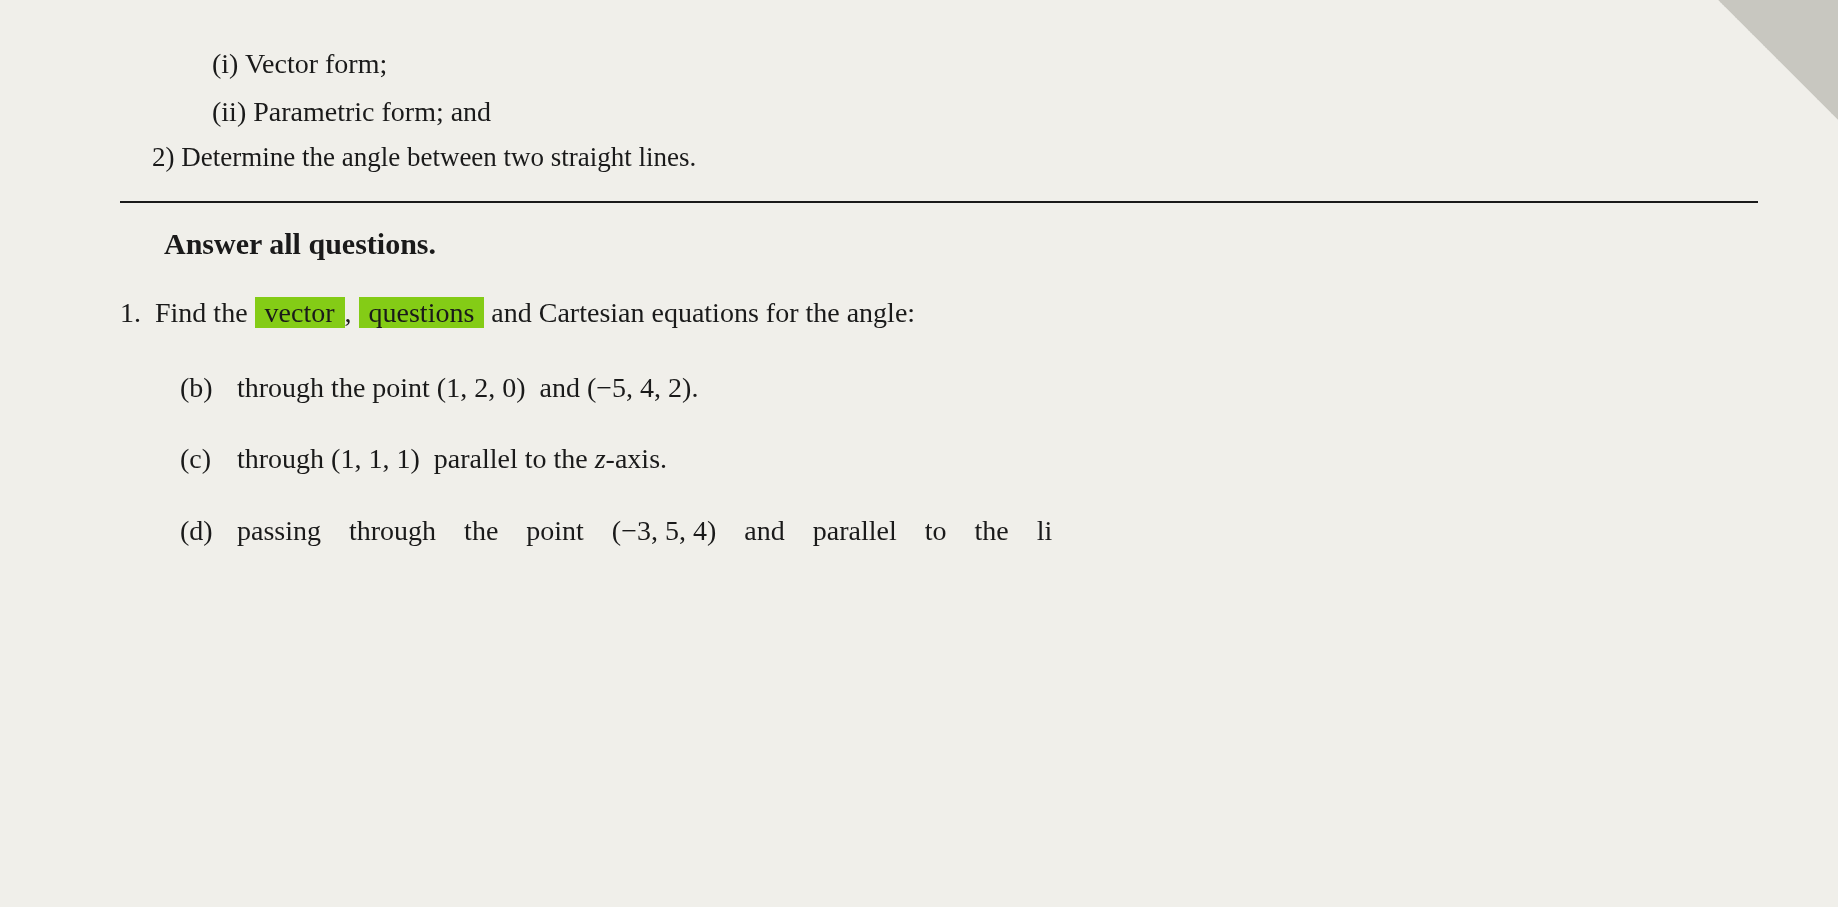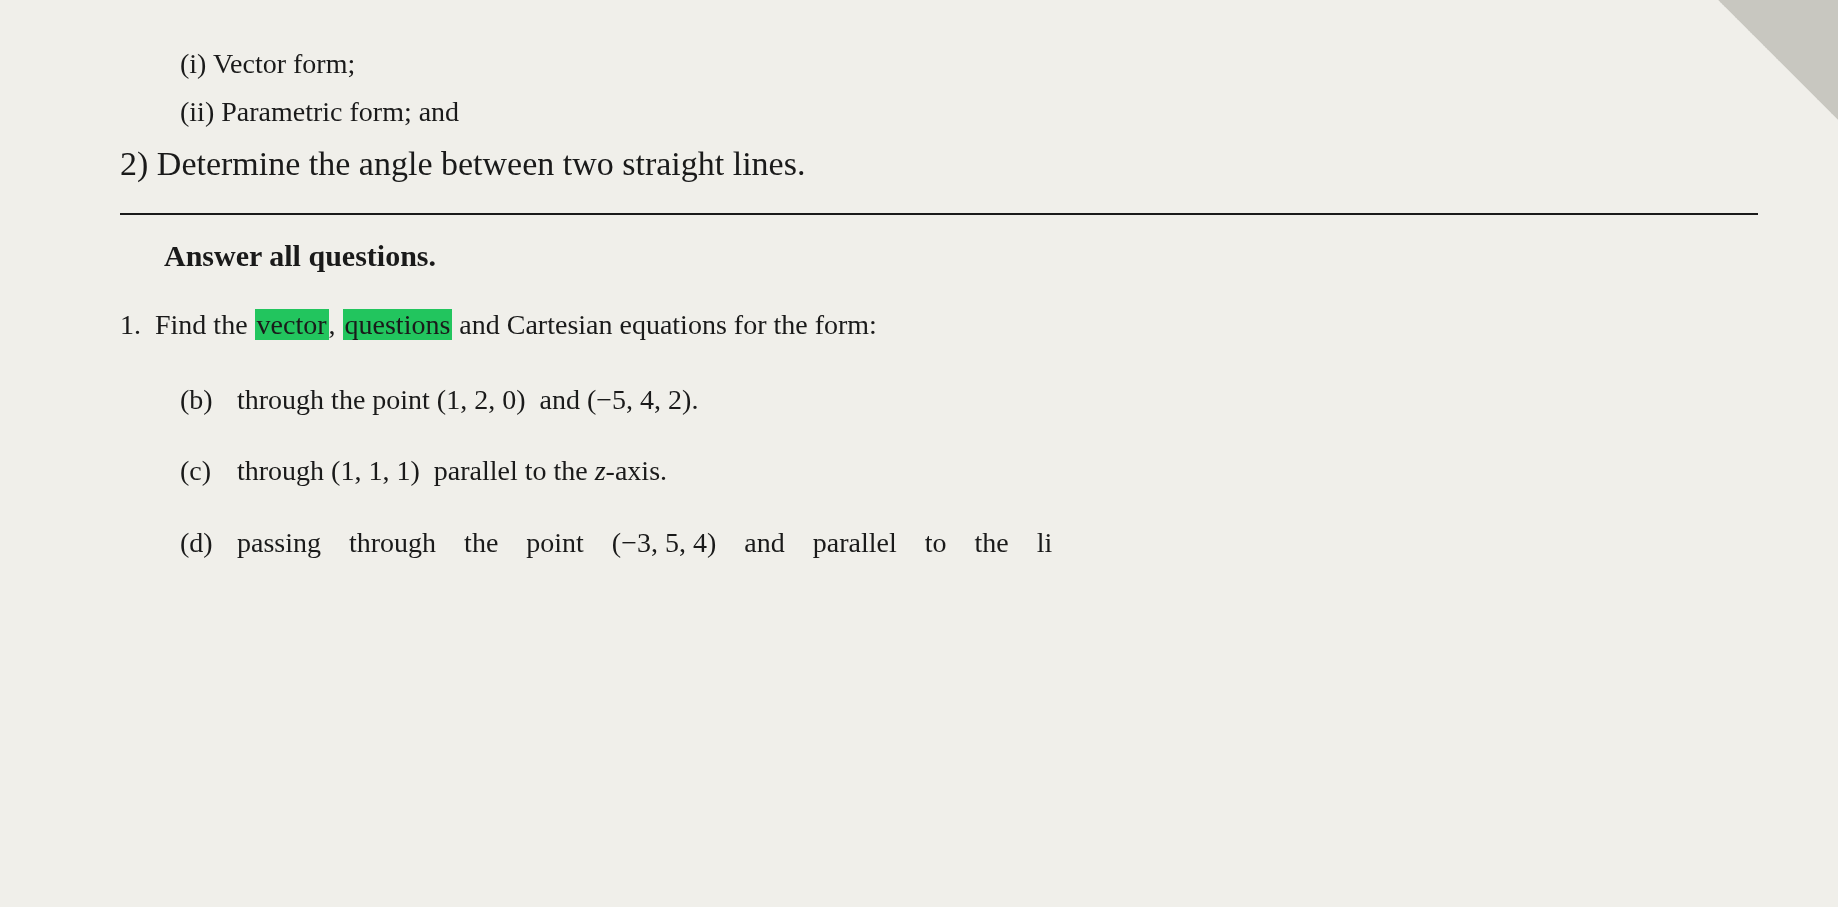--- a/index.html
+++ b/index.html
@@ -32,34 +32,35 @@
       top: 0;
       right: 0;
       width: 120px;
       height: 120px;
       background: linear-gradient(225deg, #c8c7c0 50%, #d8d7d0 50%);
       clip-path: polygon(100% 0, 0 0, 100% 100%);
     }
 
     .preamble {
       margin-bottom: 20px;
+      margin-left: 32px;
     }
 
     .preamble-item {
       font-size: 28px;
       line-height: 1.7;
       color: #1a1a1a;
     }
 
     .preamble-item.indent {
       margin-left: 60px;
     }
 
     .question-2 {
-      font-size: 34px;
+      font-size: 27px;
       line-height: 1.7;
       color: #1a1a1a;
       margin-bottom: 20px;
     }
 
     .divider {
       border: none;
       border-top: 2.5px solid #1a1a1a;
       margin: 18px 0 24px 0;
     }
@@ -73,22 +74,22 @@
     }
 
     .main-question {
       font-size: 28px;
       color: #1a1a1a;
       margin-bottom: 28px;
       line-height: 1.6;
     }
 
     .highlight-teal {
-      background-color: #22c55e;
-      padding: 0 2px;
+      background-color: #84cc16;
+      padding: 0 10px;
     }
 
     .underline-text {
     }
 
     .sub-question {
       font-size: 28px;
       color: #1a1a1a;
       margin-bottom: 24px;
       margin-left: 60px;
@@ -122,21 +123,21 @@
     <div class="preamble-item indent">(i)    Vector form;</div>
     <div class="preamble-item indent">(ii)   Parametric form; and</div>
     <div class="question-2">2) Determine the angle between two straight lines.</div>
   </div>
 
   <hr class="divider">
 
   <div class="answer-header">Answer all questions.</div>
 
   <div class="main-question">
-    <span>1.&nbsp;&nbsp;Find the </span><span class="highlight-teal">vector</span><span>, </span><span class="highlight-teal">questions</span><span> and </span><span class="underline-text">Cartesian equations</span><span> for the form:</span>
+    <span>1.&nbsp;&nbsp;Find the </span><span class="highlight-teal">vector</span><span>, </span><span class="highlight-teal">questions</span><span> and </span><span class="underline-text">Cartesian equations</span><span> for the angle:</span>
   </div>
 
 
   <div class="sub-question">
     <span class="sub-question-label">(b)</span>
     <span>through the point (1, 2, 0)&nbsp; and (−5, 4, 2).</span>
   </div>
 
   <div class="sub-question">
     <span class="sub-question-label">(c)</span>

